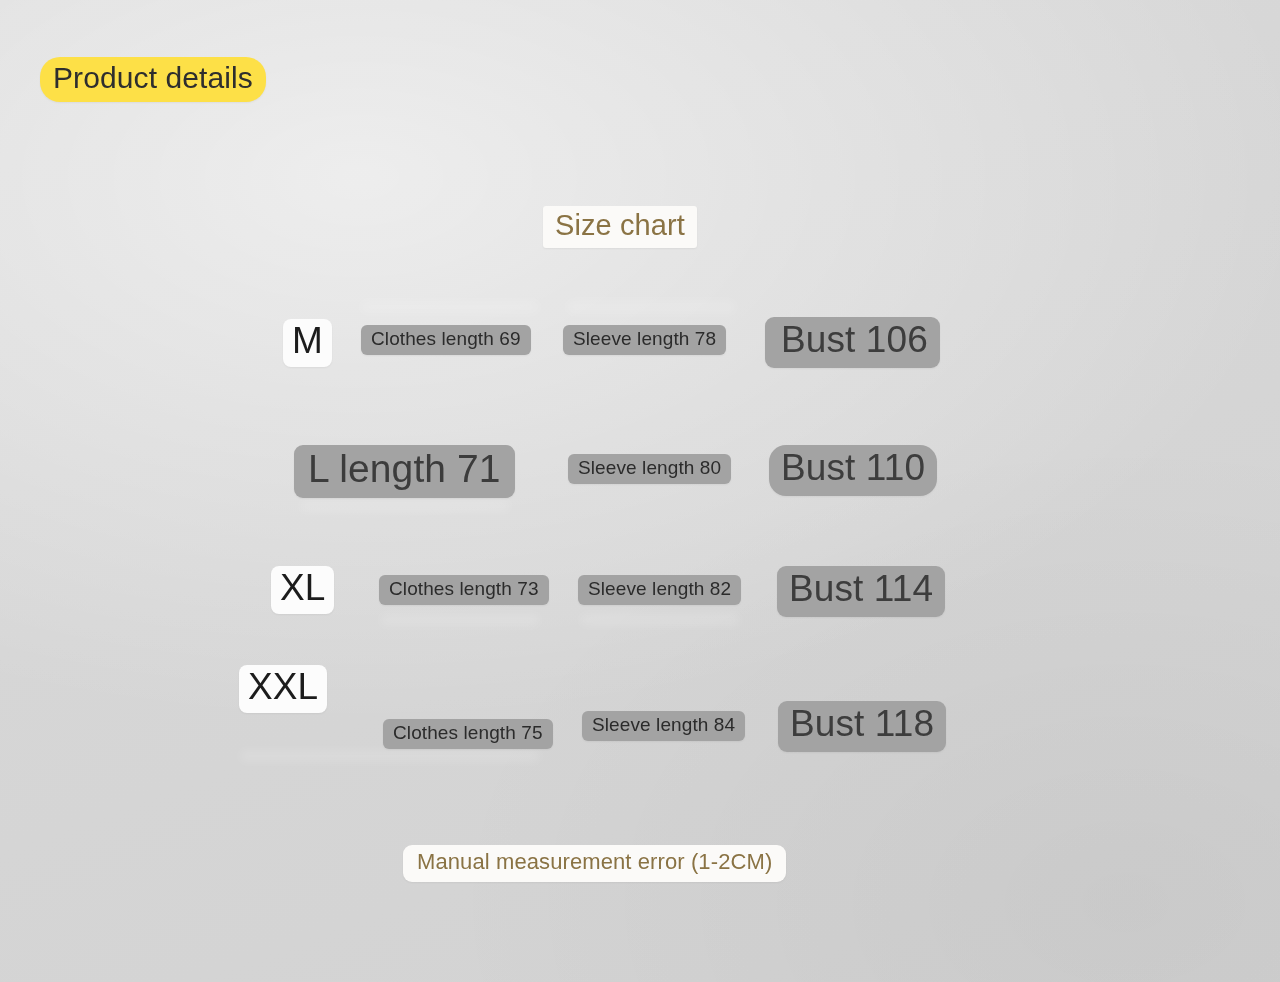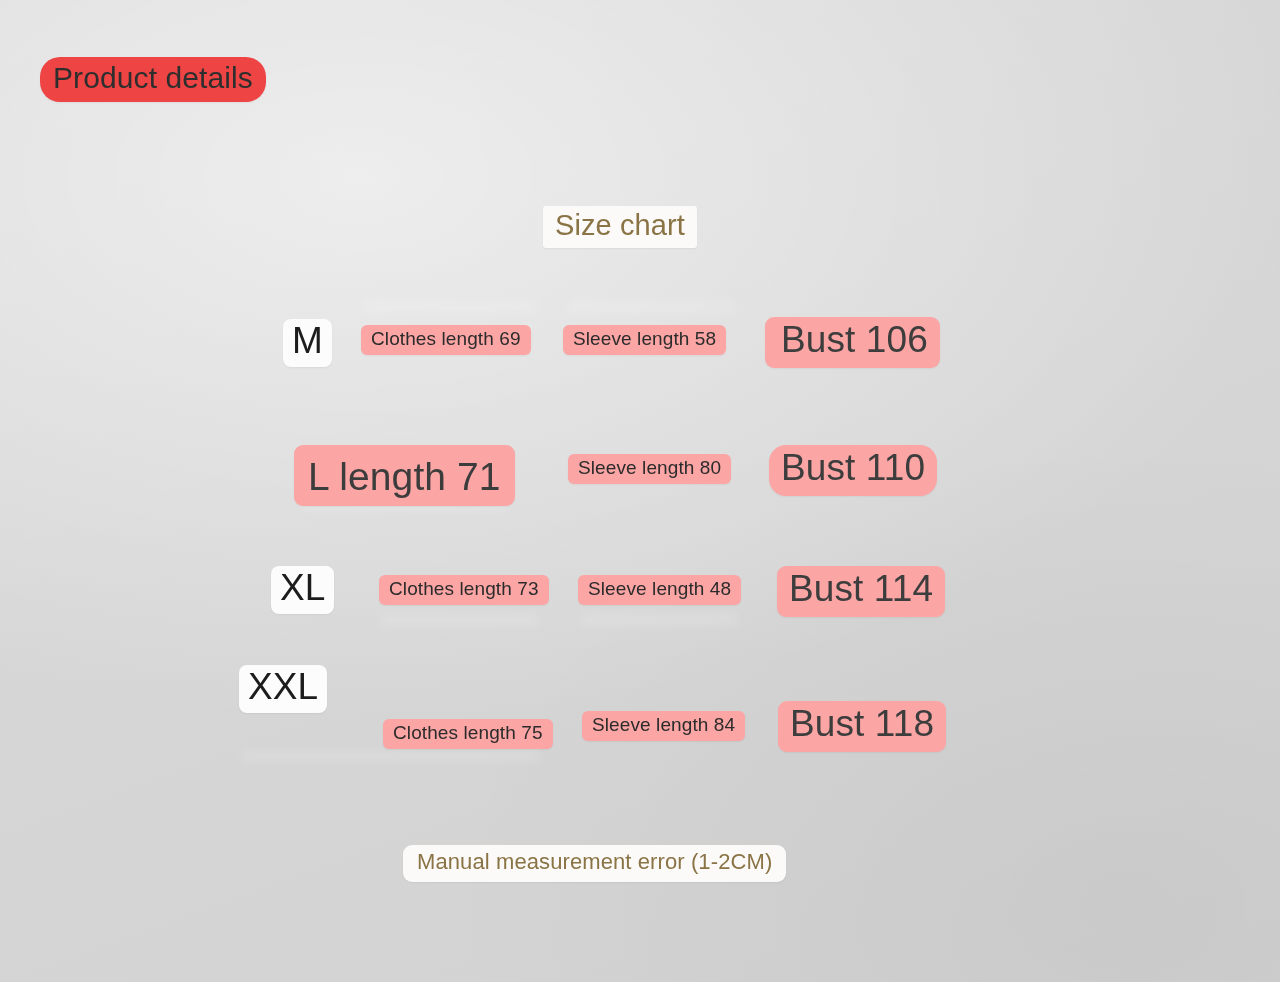--- a/index.html
+++ b/index.html
@@ -21,40 +21,40 @@
     position: absolute;
     inset: 0;
     background:
       radial-gradient(120% 90% at 28% 18%, rgba(255,255,255,0.55) 0%, rgba(255,255,255,0.0) 62%),
       radial-gradient(90% 80% at 88% 92%, rgba(0,0,0,0.045) 0%, rgba(0,0,0,0.0) 60%),
       linear-gradient(160deg, #dadada 0%, #d6d6d6 45%, #d2d2d2 100%);
   }
 
   .chip {
     position: absolute;
-    background: #fca5a5;
+    background: #a3a3a3;
     border-radius: 7px;
     color: #333333;
     white-space: nowrap;
     display: flex;
     align-items: center;
     justify-content: center;
     box-shadow: 0 1px 2px rgba(0,0,0,0.05);
     letter-spacing: 0.1px;
   }
 
   
   #product-details {
     left: 40px;
     top: 57px;
     padding: 4px 13px 7px 13px;
     font-size: 30px;
     border-radius: 20px;
     color: #2e2e2e;
-    background: #ef4444;
+    background: #fde047;
   }
 
   
   #size-chart-title {
     left: 543px;
     top: 206px;
     padding: 3px 12px 6px 12px;
     font-size: 29px;
     border-radius: 3px;
     color: #8a7344;
@@ -78,21 +78,21 @@
     color: #1c1c1c;
     padding: 1px 9px 5px 9px;
     border-radius: 8px;
     background: #fcfcfc;
   }
 
   
   .merged-chip {
     font-size: 39px;
     color: #3c3c3c;
-    padding: 10px 14px 7px 14px;
+    padding: 2px 14px 7px 14px;
     border-radius: 9px;
   }
 
   
   .small-chip {
     font-size: 19px;
     color: #2b2b2b;
     padding: 3px 10px 5px 10px;
     border-radius: 6px;
   }
@@ -127,35 +127,35 @@
 <div class="ghost" style="left:240px; top:750px; width:300px; height:12px;"></div>
 
 <div class="chip" id="product-details">Product details</div>
 
 <div class="chip" id="size-chart-title">Size chart</div>
 
 <div class="chip size-chip" style="left:283px; top:319px;">M</div>
 
 <div class="chip small-chip" style="left:361px; top:325px;">Clothes length 69</div>
 
-<div class="chip small-chip" style="left:563px; top:325px;">Sleeve length 58</div>
+<div class="chip small-chip" style="left:563px; top:325px;">Sleeve length 78</div>
 
 <div class="chip bust-chip" style="left:765px; top:317px;padding-left:16px;">Bust 106</div>
 
 <div class="chip merged-chip" style="left:294px; top:445px;">L length 71</div>
 
 <div class="chip small-chip" style="left:568px; top:454px;">Sleeve length 80</div>
 
 <div class="chip bust-chip" style="left:769px; top:445px;border-radius:17px;">Bust 110</div>
 
 <div class="chip size-chip" style="left:271px; top:566px;">XL</div>
 
 <div class="chip small-chip" style="left:379px; top:575px;">Clothes length 73</div>
 
-<div class="chip small-chip" style="left:578px; top:575px;">Sleeve length 48</div>
+<div class="chip small-chip" style="left:578px; top:575px;">Sleeve length 82</div>
 
 <div class="chip bust-chip" style="left:777px; top:566px;">Bust 114</div>
 
 <div class="chip size-chip" style="left:239px; top:665px;">XXL</div>
 
 <div class="chip small-chip" style="left:383px; top:711px;margin-top:8px;">Clothes length 75</div>
 
 <div class="chip small-chip" style="left:582px; top:711px;">Sleeve length 84</div>
 
 <div class="chip bust-chip" style="left:778px; top:701px;">Bust 118</div>

